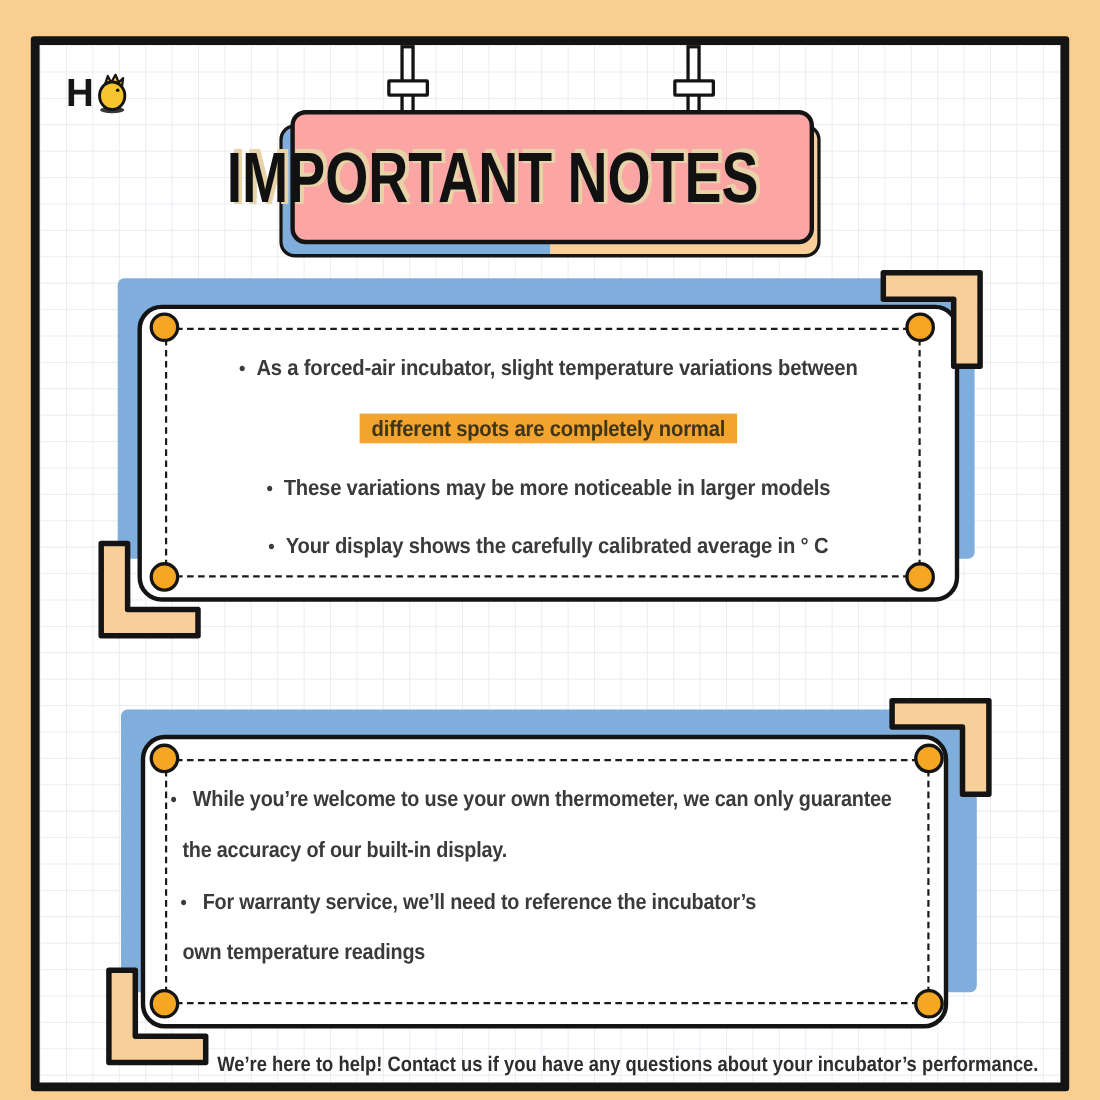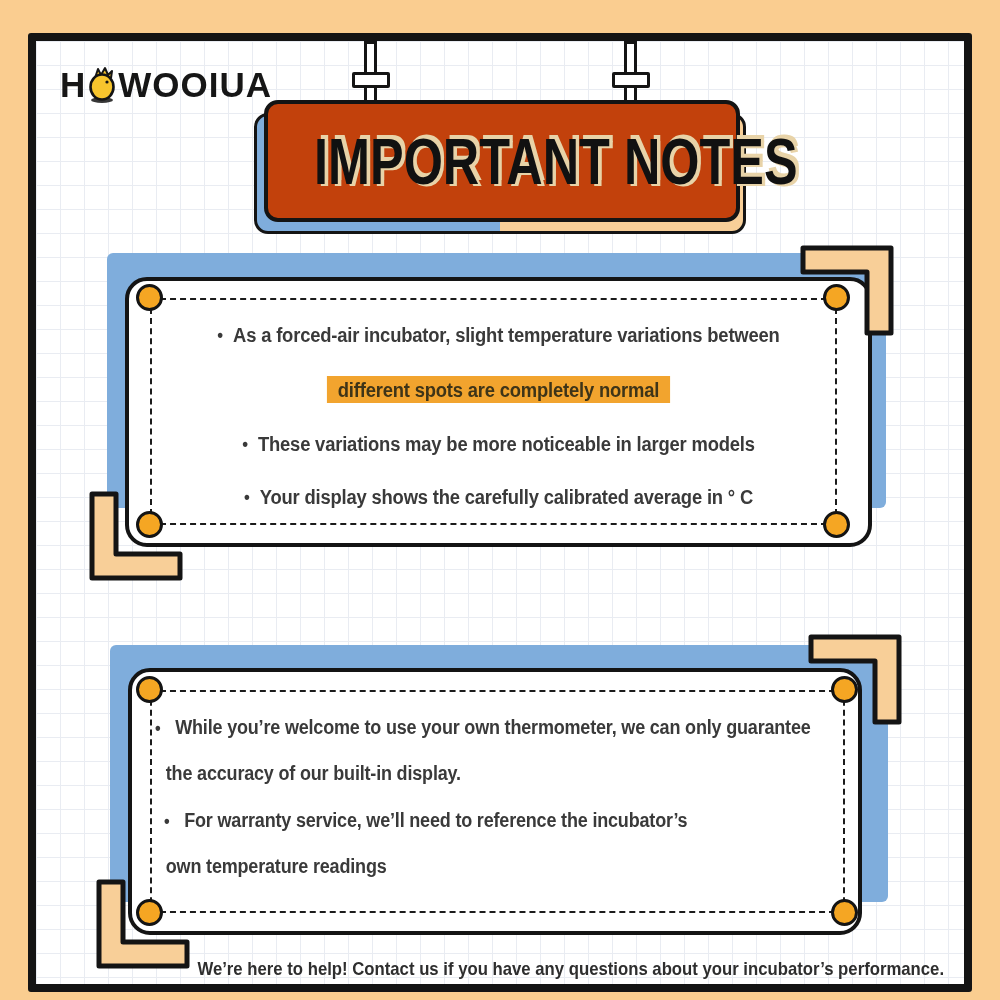--- a/index.html
+++ b/index.html
@@ -29,22 +29,22 @@
   .clamp { position:absolute; width:38px; height:16px; background:#fff; border:3px solid #141414; border-radius:2px; z-index:3; }
 
   
   .sign-shadow {
     position:absolute; left:254px; top:113px; width:492px; height:121px;
     background:linear-gradient(90deg,#7FADDC 0 50%, #F8CF98 50% 100%);
     border:3px solid #141414; border-radius:14px; z-index:3;
   }
   .sign {
     position:absolute; left:264px; top:100px; width:476px; height:122px;
-    background:#c2410c; border:4px solid #141414; border-radius:14px;
-    display:flex; align-items:center; justify-content:flex-start; z-index:4;
+    background:#fca5a5; border:4px solid #141414; border-radius:14px;
+    display:flex; align-items:center; justify-content:flex-end; z-index:4;
   }
   .sign h1 {
     font-size:60px; font-weight:bold; color:#111; white-space:nowrap;
     transform:scale(0.84,1.08); letter-spacing:0px;
     text-shadow:4px -3px 0 #E8D3A8, 4px 2px 0 #E8D3A8;
   }
 
   
   .shadow-rect { position:absolute; background:#7FADDC; border-radius:6px; z-index:1; }
   .note-box { position:absolute; background:#fff; border:4px solid #141414; border-radius:22px; z-index:2; }
@@ -79,21 +79,20 @@
   <div class="logo">
     <span class="word">H</span>
     <span class="chick">
       <svg viewBox="0 0 34 38" width="34" height="38">
         <path d="M10 12 L13 3 L16 9 L20 2 L23 9 L27 5 L26 12" fill="#F7C52D" stroke="#141414" stroke-width="2" stroke-linejoin="round"></path>
         <ellipse cx="17" cy="34" rx="11" ry="3" fill="#141414" opacity="0.85"></ellipse>
         <ellipse cx="17" cy="21" rx="11.5" ry="12.5" fill="#F7C52D" stroke="#141414" stroke-width="2.6"></ellipse>
         <circle cx="22" cy="16" r="1.6" fill="#141414"></circle>
       </svg>
     </span>
-    <span class="word">WOOIUA</span>
   </div>
 
   <div class="post" style="left:364px; top:41px; height:63px;"></div>
   <div class="post" style="left:624px; top:41px; height:63px;"></div>
   <div class="clamp" style="left:352px; top:72px;"></div>
   <div class="clamp" style="left:612px; top:72px;"></div>
 
   <div class="sign-shadow"></div>
   <div class="sign">
     <h1>IMPORTANT NOTES</h1>

